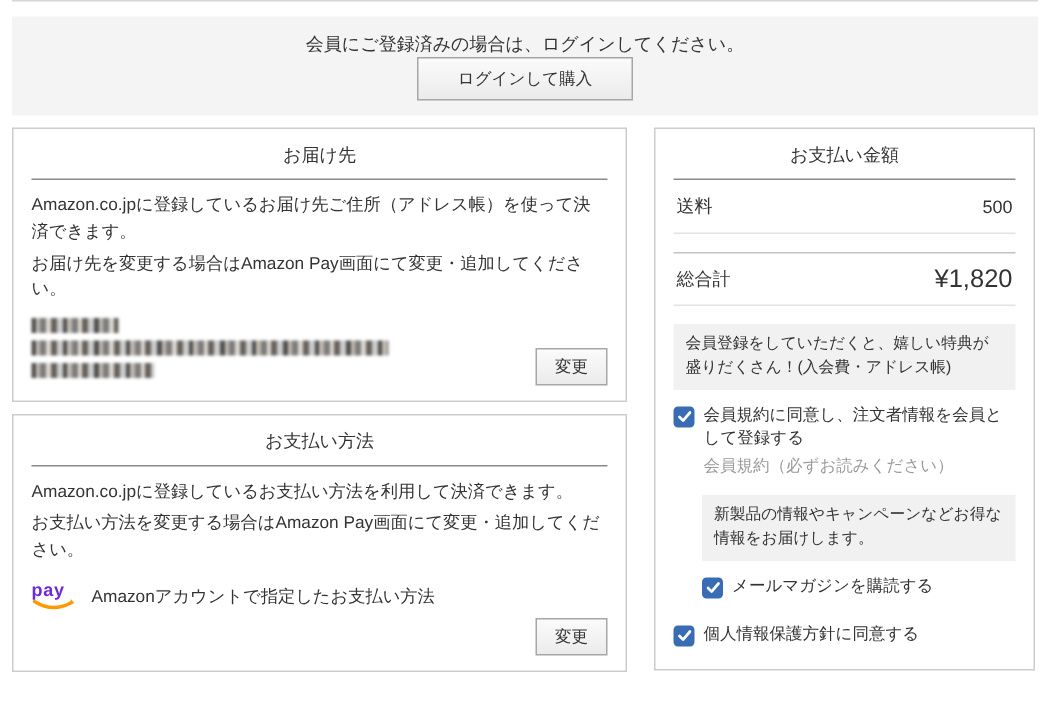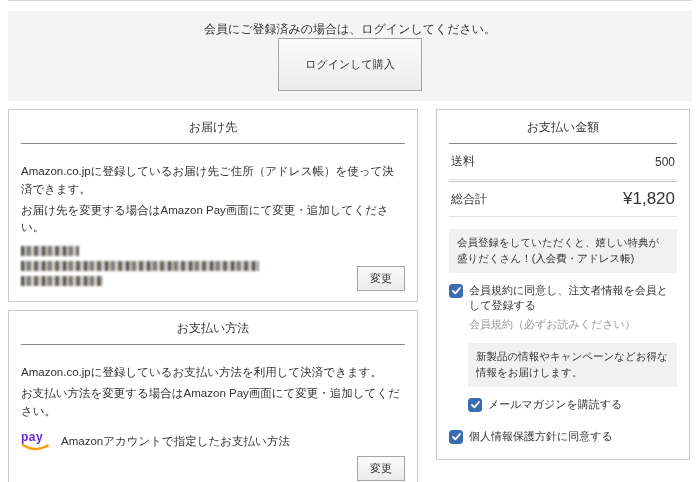--- a/index.html
+++ b/index.html
@@ -16,47 +16,47 @@
   .top-rule { border:none; border-top:1px solid #d6d6d6; margin:0 8px 10px; }
   .login-bar {
     margin:0 8px 8px; background:#f4f4f4; padding:10px 12px;
     display:flex; align-items:center; justify-content:space-between; font-size:12px;flex-direction:column;
   }
   .gray-btn {
     background:linear-gradient(#fbfbfb,#ebebeb);
     border:1px solid #a6a6a6; color:#333; font-size:11px;
     cursor:pointer; font-family:inherit;
   }
-  .login-btn { padding:18px 26px; }
+  .login-btn { padding:6px 26px; }
   .main { display:flex; margin:0 8px; gap:18px; align-items:flex-start; }
   .left-col { width:410px; }
   .card { border:1px solid #ccc; background:#fff; }
   .left-col .card { margin-bottom:8px; padding:0 12px 10px; }
   .card-title {
     text-align:center; font-size:12px; padding:9px 0 7px;
     border-bottom:1px solid #8a8a8a; color:#333;
   }
   .desc { font-size:11.5px; margin:3px 0 0; line-height:1.55; }
-  .desc.first { margin-top:19px; }
+  .desc.first { margin-top:9px; }
   .card-bottom { display:flex; align-items:flex-end; justify-content:space-between; margin-top:4px; }
   .change-btn { padding:4px 12px; }
   .redacted {
     height:10px; margin:5px 0;
     background:repeating-linear-gradient(90deg,#3c3c3c 0 3px,#b9b2a6 3px 6px,#6e6e6e 6px 10px,#d8d4cc 10px 13px,#57504a 13px 17px,#c7c7c7 17px 21px);
     filter:blur(0.9px); opacity:.9;
   }
   .pay-row { display:flex; align-items:center; gap:10px; margin-top:10px; font-size:11.5px; }
   .paylogo { display:inline-flex; flex-direction:column; align-items:flex-start; line-height:1; }
   .paytext { font-weight:bold; font-size:12px; color:#6d28d9; letter-spacing:0.5px; }
   .right-col { width:254px; padding:0 12px 14px; }
   .price-row {
     display:flex; justify-content:space-between; align-items:center;
     padding:9px 2px; border-bottom:1px solid #e3e3e3; font-size:12px;
   }
-  .total-row { border-top:1px solid #c2c2c2; margin-top:1px; padding:7px 2px; }
+  .total-row { border-top:1px solid #c2c2c2; margin-top:12px; padding:7px 2px; }
   .total-value { font-size:17px; }
   .note-box {
     background:#f1f1f1; font-size:10.5px; line-height:1.5;
     padding:6px 8px; margin-top:12px; color:#333;
   }
   .check-row { display:flex; gap:6px; margin-top:10px; font-size:11px; line-height:1.45; align-items:flex-start; }
   .checkbox {
     width:14px; height:14px; min-width:14px; background:#3a6cb4; border:1px solid #3a6cb4;
     border-radius:3px; display:inline-flex; align-items:center; justify-content:center;
     margin-top:1px; cursor:pointer;

